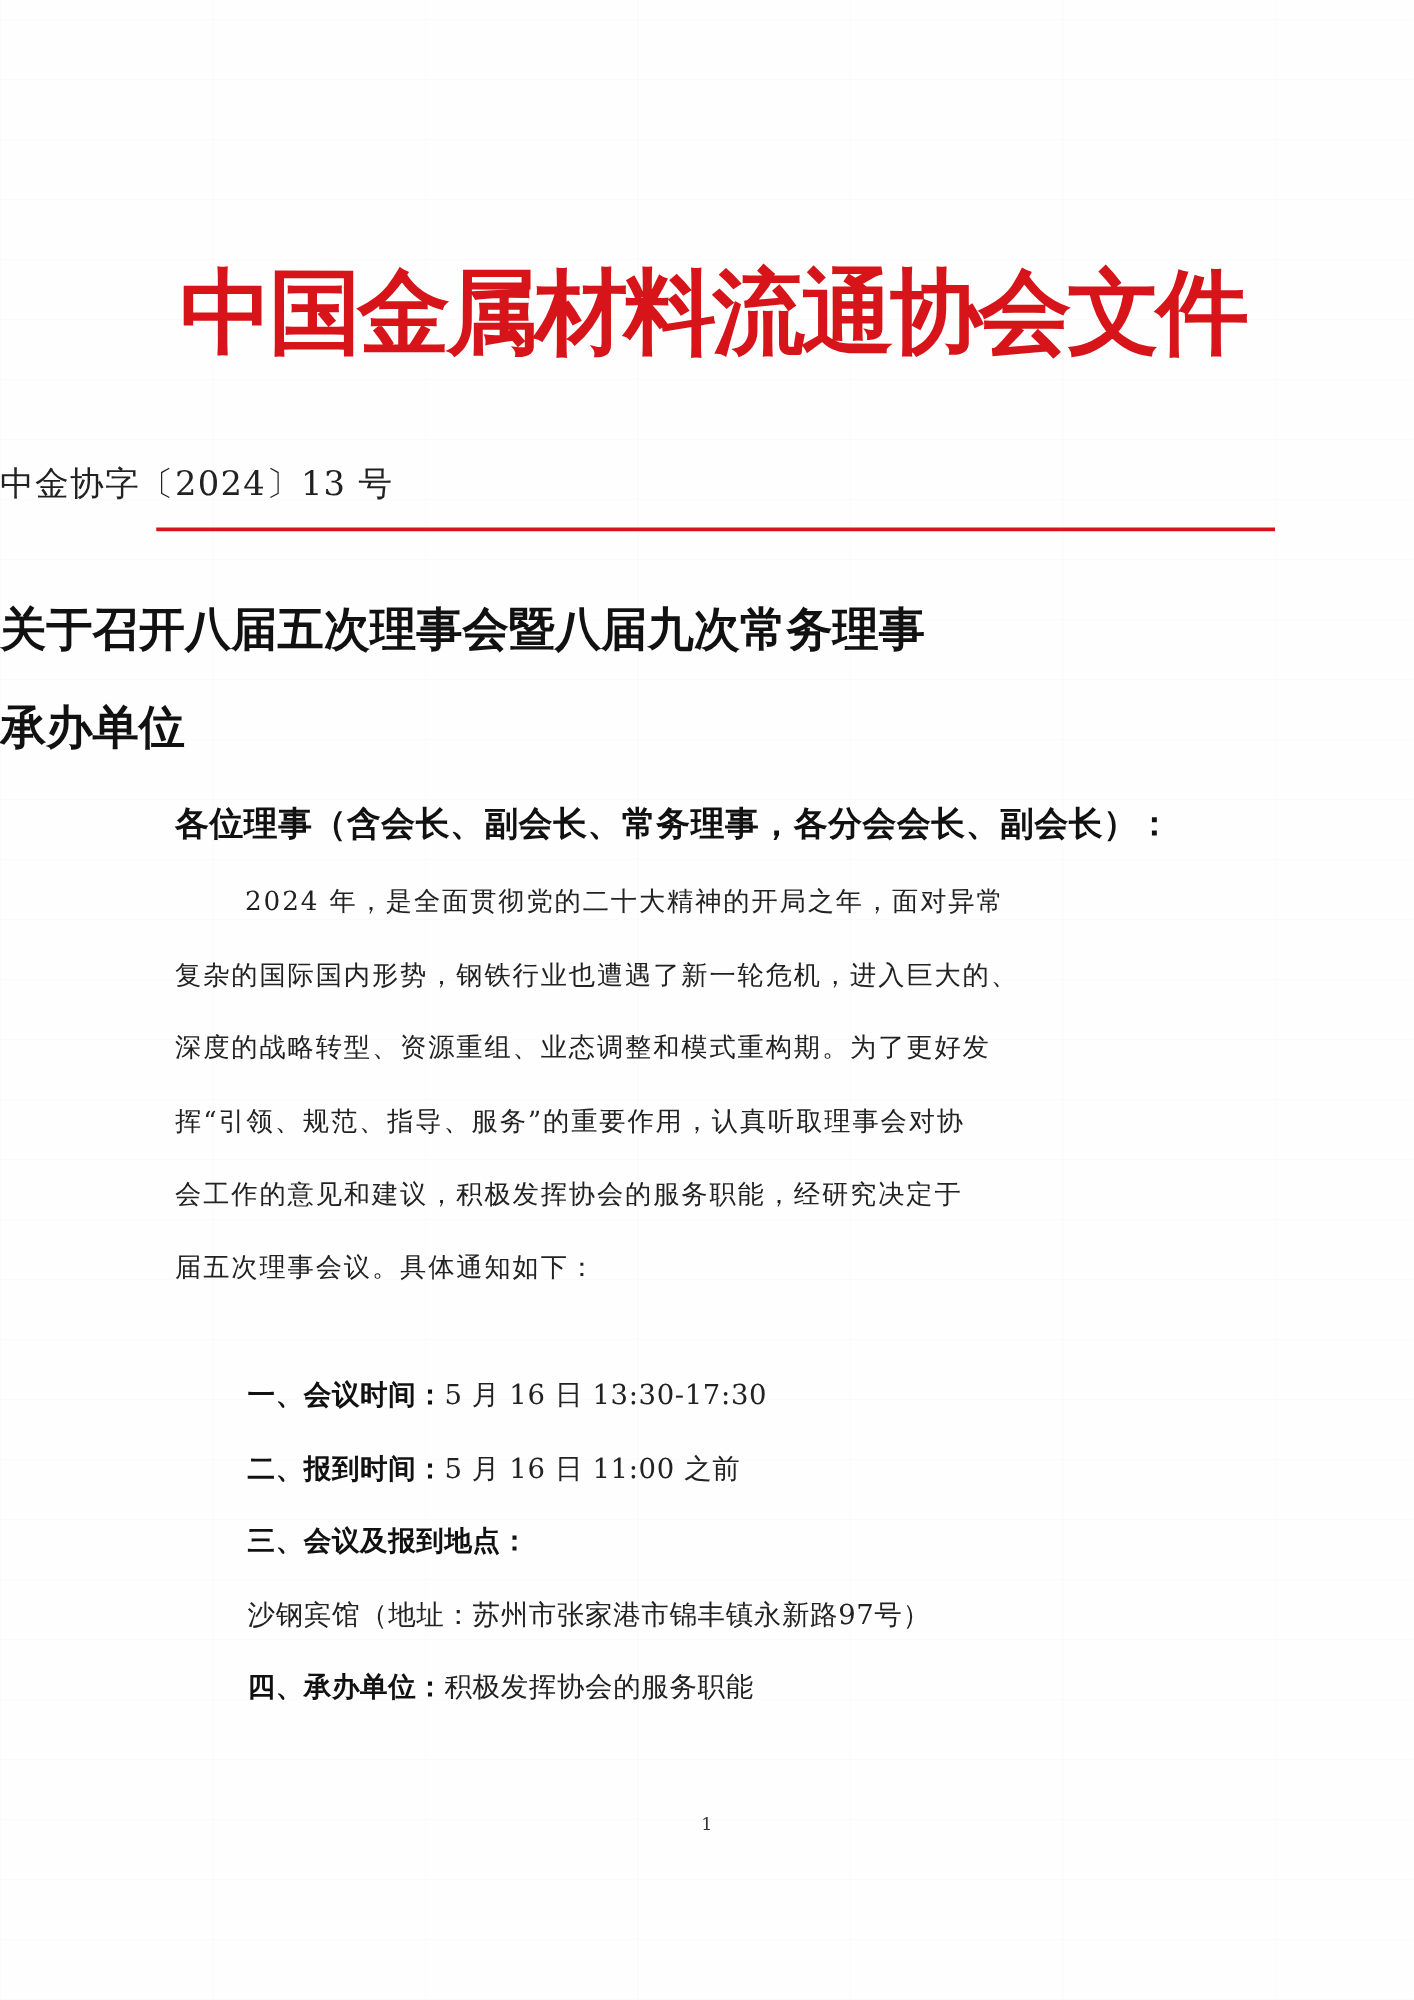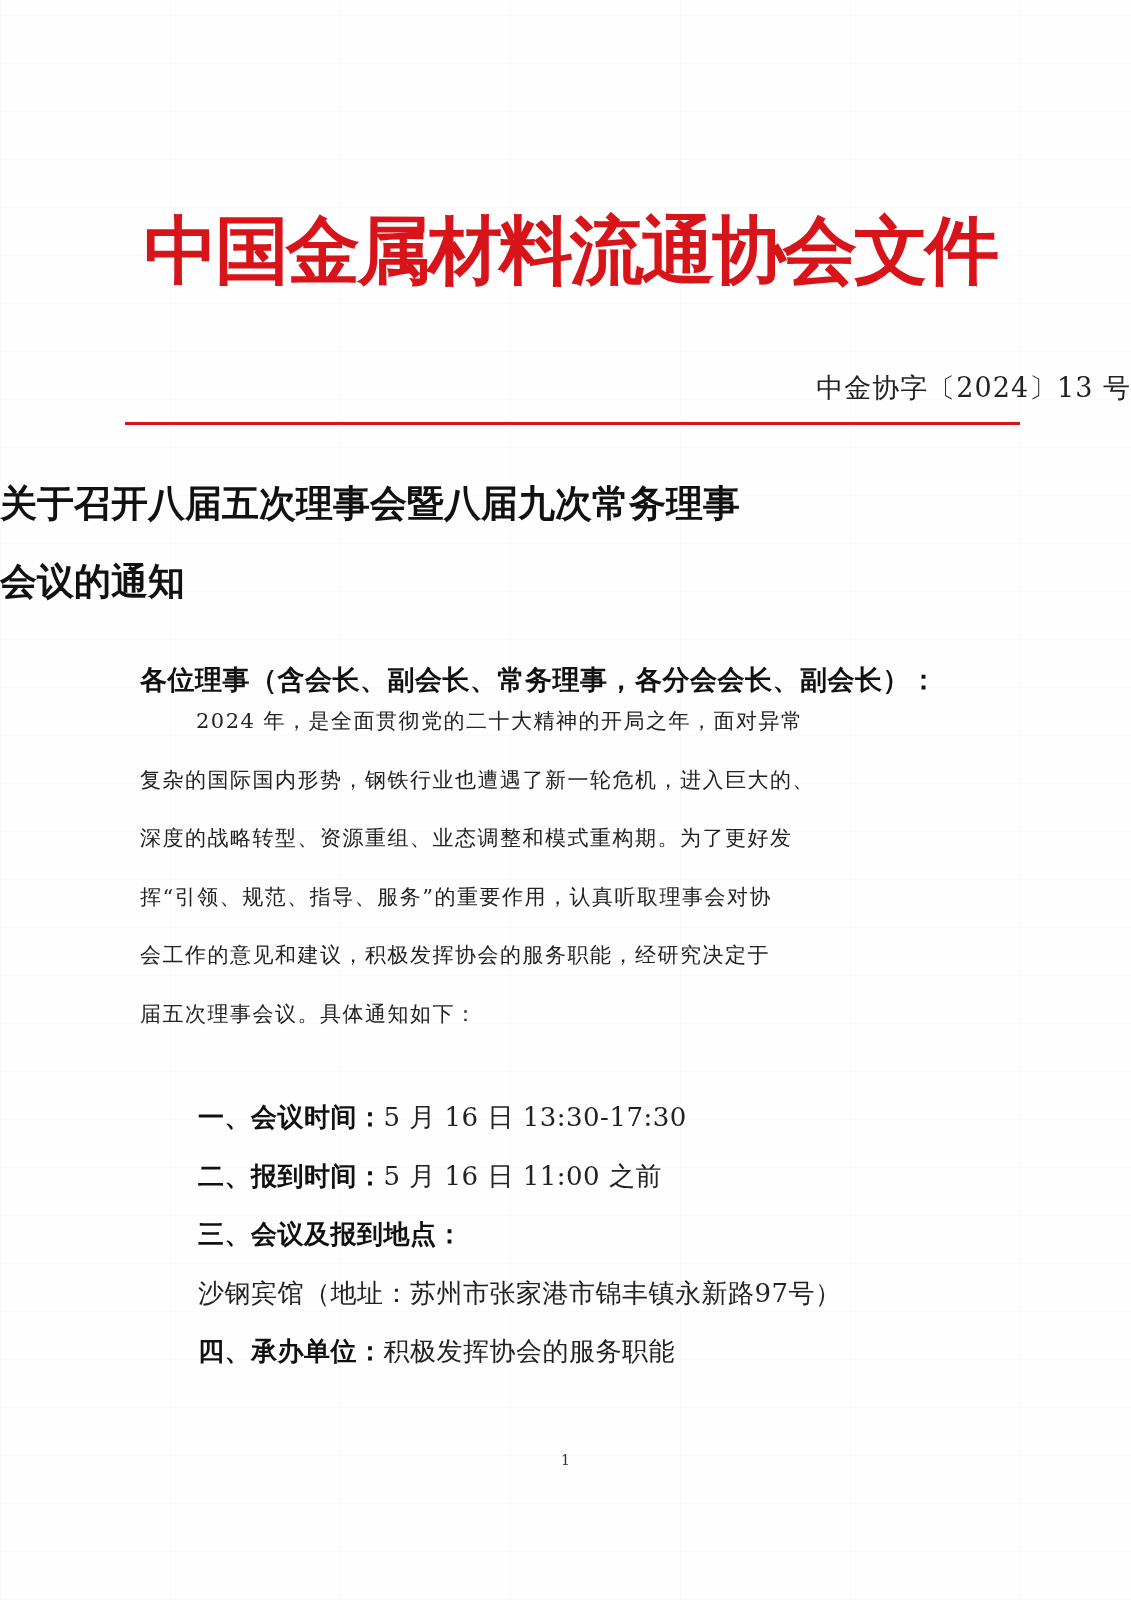--- a/index.html
+++ b/index.html
@@ -37,21 +37,21 @@
       line-height: 100px;
       color: #d7141a;
       letter-spacing: -3px;
       white-space: nowrap;
     }
     .doc-number {
       position: absolute;
       left: 0;
       top: 368px;
       width: 1131px;
-      text-align: right;
+      text-align: left;
       font-size: 27px;
       line-height: 40px;
       color: #222;
       letter-spacing: 1px;
     }
     .red-rule {
       position: absolute;
       left: 125px;
       top: 422px;
       width: 895px;
@@ -75,41 +75,40 @@
       left: 140px;
       top: 640px;
       width: 880px;
       font-family: "DejaVu Sans", "Liberation Sans", sans-serif;
       font-weight: bold;
       font-size: 27px;
       line-height: 40px;
       color: #111;
       white-space: nowrap;
       letter-spacing: 0.5px;
-      margin-top: 20px;
     }
     .body-text {
       position: absolute;
       left: 140px;
       top: 692px;
       width: 855px;
       font-size: 21px;
       line-height: 58.5px;
       color: #222;
       text-align: justify;
       letter-spacing: 1.5px;
     }
     .body-line { display: block; white-space: nowrap; }
     .body-line.indent { padding-left: 56px; }
     .items {
       position: absolute;
       left: 198px;
       top: 1097px;
       width: 820px;
-      font-size: 26px;
+      font-size: 22px;
       color: #222;
     }
     .item {
       display: block;
       height: 58.5px;
       line-height: 40px;
       white-space: nowrap;
       letter-spacing: 0.5px;
     }
     .item-label {
@@ -134,21 +133,21 @@
 <div class="page">
 
   <div class="masthead">中国金属材料流通协会文件</div>
 
   <div class="doc-number">中金协字〔2024〕13 号</div>
 
   <div class="red-rule"></div>
 
   <div class="title">
     <span class="title-line">关于召开八届五次理事会暨八届九次常务理事</span>
-    <span class="title-line">会议的通知</span>
+    <span class="title-line">承办单位</span>
   </div>
 
   <div class="salutation">各位理事（含会长、副会长、常务理事，各分会会长、副会长）：</div>
 
   <div class="body-text">
     <span class="body-line indent">2024 年，是全面贯彻党的二十大精神的开局之年，面对异常</span>
     <span class="body-line">复杂的国际国内形势，钢铁行业也遭遇了新一轮危机，进入巨大的、</span>
     <span class="body-line">深度的战略转型、资源重组、业态调整和模式重构期。为了更好发</span>
     <span class="body-line">挥“引领、规范、指导、服务”的重要作用，认真听取理事会对协</span>
     <span class="body-line">会工作的意见和建议，积极发挥协会的服务职能，经研究决定于</span>

